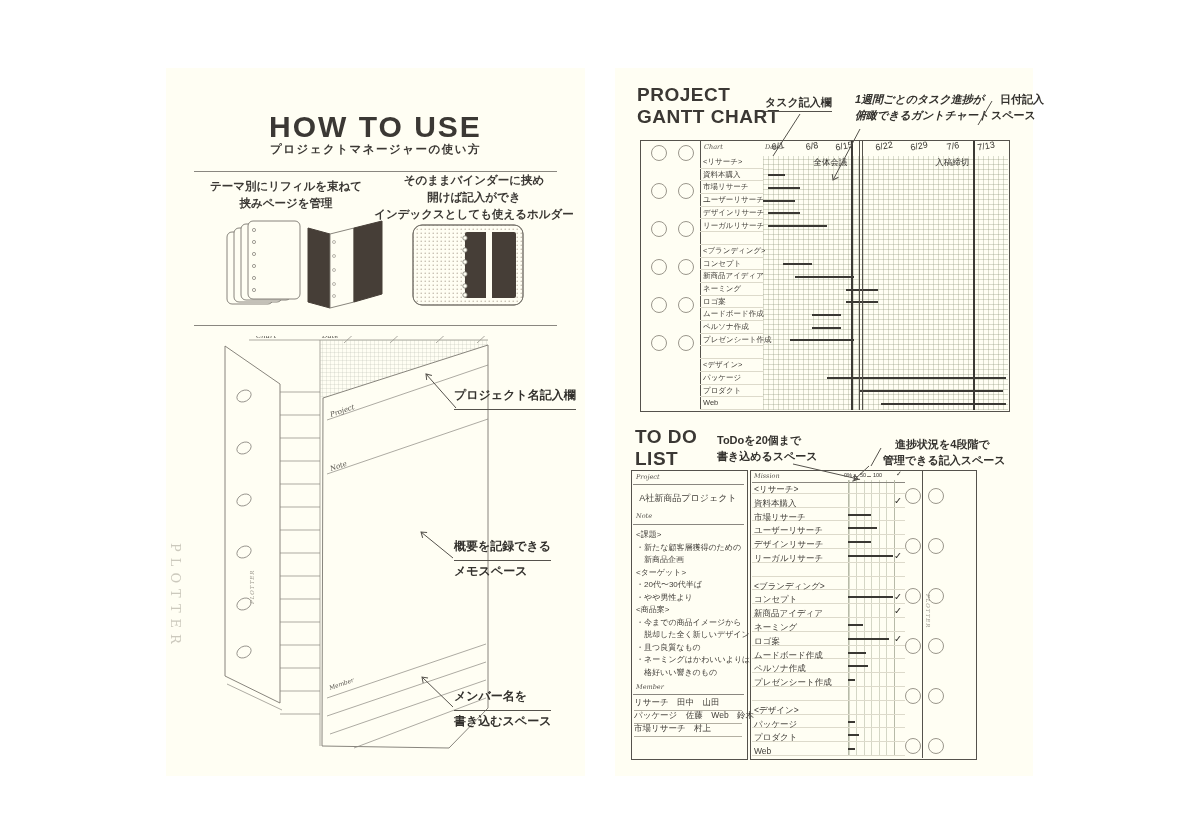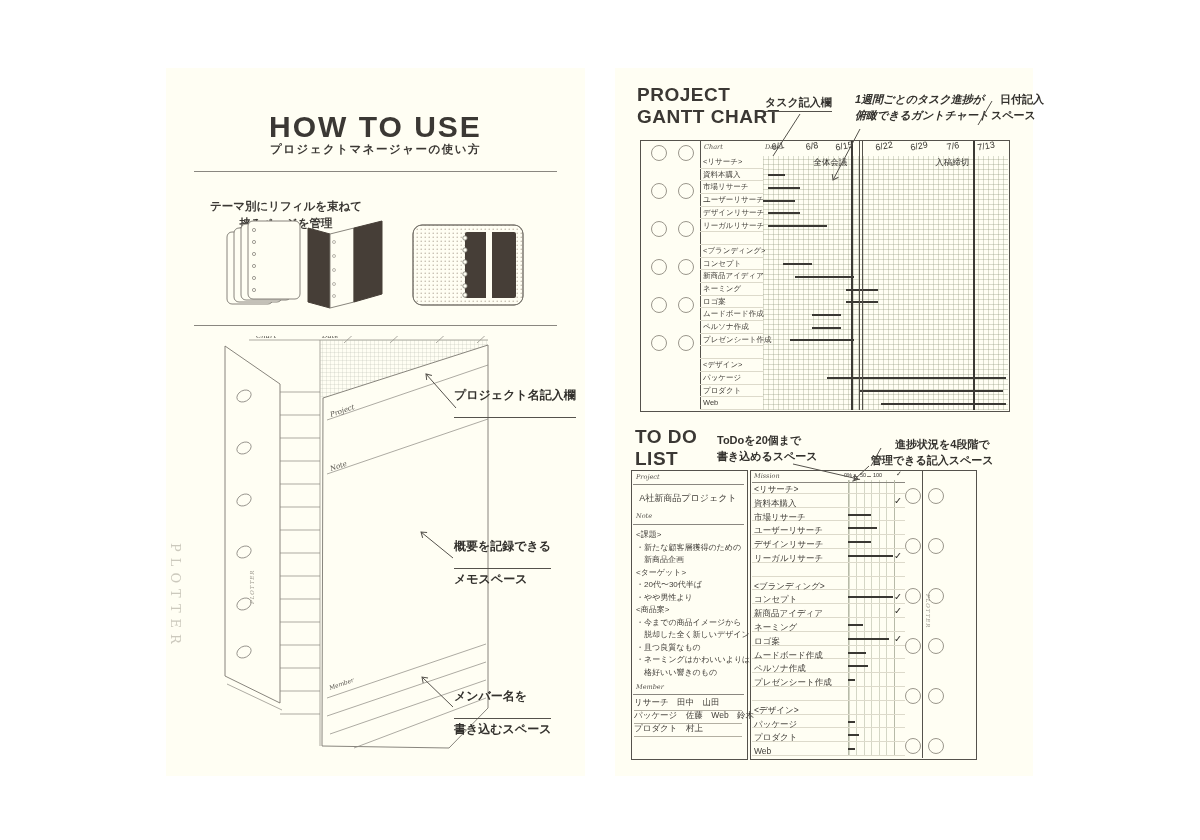--- a/index.html
+++ b/index.html
@@ -12,21 +12,21 @@
   
   .howto-title{position:absolute;left:0;top:22px;width:100%;text-align:center;font-size:30px;
     font-weight:800;letter-spacing:2px;color:#3b3834;}
   .howto-sub{position:absolute;left:0;top:74px;width:100%;text-align:center;font-size:11.5px;
     font-weight:700;letter-spacing:1.5px;}
   .rule{position:absolute;left:28px;width:363px;height:0;border-top:1px solid #8a8780;}
   .cap{position:absolute;font-size:11.5px;font-weight:700;line-height:17px;text-align:center;}
   .watermark{position:absolute;left:2px;top:475px;height:170px;writing-mode:vertical-rl;
     font-family:"DejaVu Serif",serif;font-size:13px;letter-spacing:6px;color:#ccc9bd;}
   .lcallout{position:absolute;font-size:12px;font-weight:700;line-height:20px;color:#33312d;}
-  .lcallout .u{border-bottom:1px solid #55524c;padding-bottom:12px;}
+  .lcallout .u{border-bottom:1px solid #55524c;padding-bottom:4px;}
   
   .sheet{fill:#fffef3;stroke:#7a776f;stroke-width:0.9;}
   .thin{stroke:#8a8780;stroke-width:0.7;fill:none;}
   .thin2{stroke:#55524c;stroke-width:1;fill:none;}
   .holeE{fill:#fffef3;stroke:#8a8780;stroke-width:0.8;}
   .slabel{font:italic 7px "DejaVu Serif",serif;fill:#55524c;}
   .slabel6{font:italic 6px "DejaVu Serif",serif;fill:#55524c;}
   .brandsmall{font:italic 5.5px "DejaVu Serif",serif;fill:#9a968c;letter-spacing:1px;}
   
   .bigtitle{position:absolute;font-size:19px;font-weight:800;line-height:22px;letter-spacing:0.5px;}
@@ -64,23 +64,28 @@
 <body>
 
 <div class="stage">
 
   <section class="panel left">
     <div class="watermark">PLOTTER</div>
     <h1 class="howto-title">HOW TO USE</h1>
     <div class="howto-sub">プロジェクトマネージャーの使い方</div>
     <div class="rule" style="top:103px;"></div>
 
-    <div class="cap" id="cap0" style="left:30px;top:110px;width:180px;margin-top:20px;">
+    <div class="cap" id="cap0" style="left:30px;top:110px;width:180px;">
         <div>テーマ別にリフィルを束ねて</div>
         <div>挟みページを管理</div>
+      </div>
+    <div class="cap" id="cap1" style="left:208px;top:104px;width:200px;">
+        <div>そのままバインダーに挟め</div>
+        <div>開けば記入ができ</div>
+        <div>インデックスとしても使えるホルダー</div>
       </div>
 
     <svg class="abs" style="left:58px;top:152px;" width="162" height="92" viewBox="0 0 162 92">
       <g>
         <rect x="3" y="12" width="46" height="72" rx="5" class="sheet"></rect>
         <rect x="10" y="8" width="48" height="74" rx="5" class="sheet"></rect>
         <rect x="17" y="4" width="50" height="76" rx="5" class="sheet"></rect>
         <rect x="24" y="1" width="52" height="78" rx="5" class="sheet"></rect>
         <g>
           <circle cx="30" cy="10" r="1.6" class="holeE"></circle>
@@ -278,21 +283,21 @@
     <div class="bigtitle" style="left:20px;top:358px;">
       <div>TO DO</div>
       <div>LIST</div>
     </div>
     <div class="rcallout" id="rcallCap" style="left:102px;top:364px;">
         <div style="line-height: 16px;">ToDoを20個まで</div>
         <div class="u" style="line-height: 16px;">書き込めるスペース</div>
       </div>
     <div class="rcallout" id="rcallProg" style="left:256px;top:368px;">
         <div class="u" style="line-height: 16px; margin-left: 24px;">進捗状況を4段階で</div>
-        <div style="line-height: 16px; margin-left: 0px;">管理できる記入スペース</div>
+        <div style="line-height: 16px; margin-left: 12px;">管理できる記入スペース</div>
       </div>
 
     <div class="boxborder" style="left:16px;top:402px;width:115px;height:288px;"></div>
     <div class="serifl" style="left:21px;top:405px;">Project</div>
     <div class="ulabel" style="left:18px;top:416px;width:111px;"></div>
     <div class="pname" style="left:16px;top:424px;width:114px;">A社新商品プロジェクト</div>
     <div class="serifl" style="left:21px;top:444px;">Note</div>
     <div class="ulabel" style="left:18px;top:456px;width:111px;"></div>
     <div class="notetxt" id="notelines" style="left:21px;top:461px;width:108px;">
         <div>&lt;課題&gt;</div>
@@ -306,21 +311,21 @@
         <div>　脱却した全く新しいデザイン</div>
         <div>・且つ良質なもの</div>
         <div>・ネーミングはかわいいよりは</div>
         <div>　格好いい響きのもの</div>
       </div>
     <div class="serifl" style="left:21px;top:615px;">Member</div>
     <div class="ulabel" style="left:18px;top:626px;width:111px;"></div>
     <div id="memrows">
         <div class="memrow" style="left: 19px; top: 629px; width: 108px; height: 13px;">リサーチ　田中　山田</div>
         <div class="memrow" style="left: 19px; top: 642px; width: 108px; height: 13px;">パッケージ　佐藤　Web　鈴木</div>
-        <div class="memrow" style="left: 19px; top: 655px; width: 108px; height: 13px;">プロダクト　村上</div>
+        <div class="memrow" style="left: 19px; top: 655px; width: 108px; height: 13px;">市場リサーチ　村上</div>
       </div>
 
     <div class="boxborder" style="left:135px;top:402px;width:225px;height:288px;"></div>
     <div class="vline" style="left:307px;top:402px;height:288px;"></div>
     <div class="serifl" style="left:139px;top:404px;">Mission</div>
     <div class="ulabel" style="left:137px;top:414px;width:153px;"></div>
     <div class="scalet" style="left:229px;top:404px;">0%</div>
     <div class="scalet" style="left:245px;top:404px;">50</div>
     <div class="scalet" style="left:258px;top:404px;">100</div>
     <div class="scalet" style="left:281px;top:402px;font-size:7px;">✓</div>

